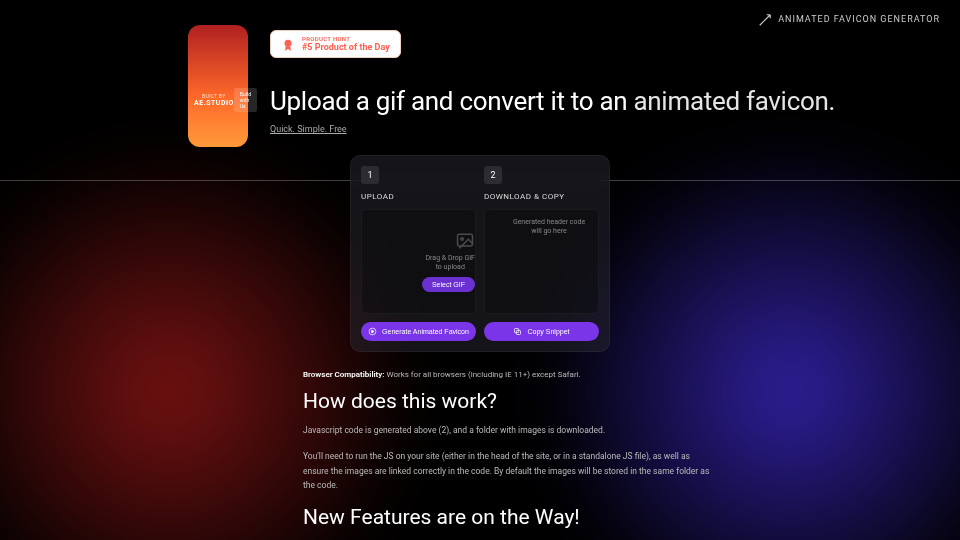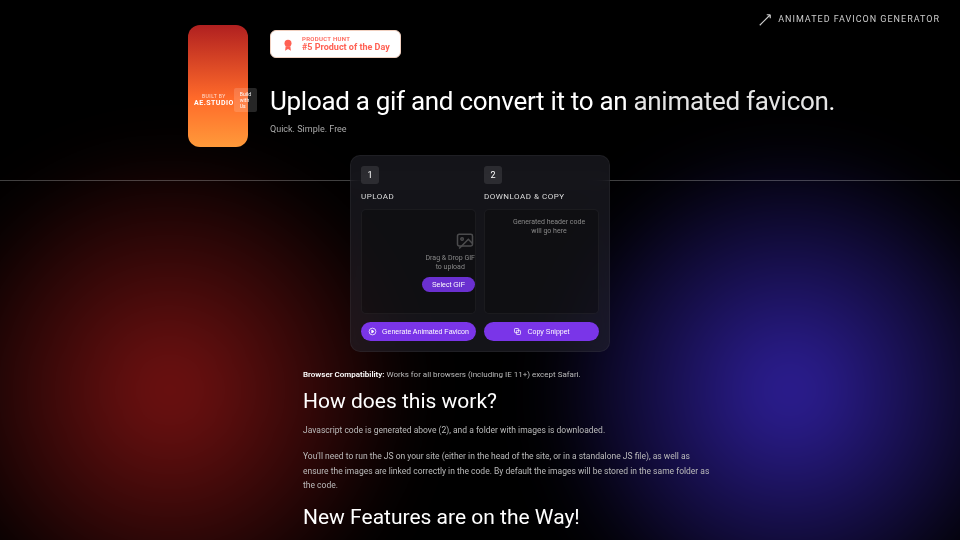--- a/index.html
+++ b/index.html
@@ -135,20 +135,21 @@
   margin-bottom: 8px;
   letter-spacing: -0.3px;
 }
 .hero-title .accent {
   color: #e5e5e5;
 }
 .hero-sub {
   font-size: 9px;
   color: #aaa;
   margin-bottom: 0;
+  text-decoration: underline;
 }
 .app-card {
   position: absolute;
   top: 155px;
   left: 350px;
   width: 260px;
   background: rgba(40,40,50,0.5);
   backdrop-filter: blur(8px);
   border-radius: 10px;
   padding: 10px;

